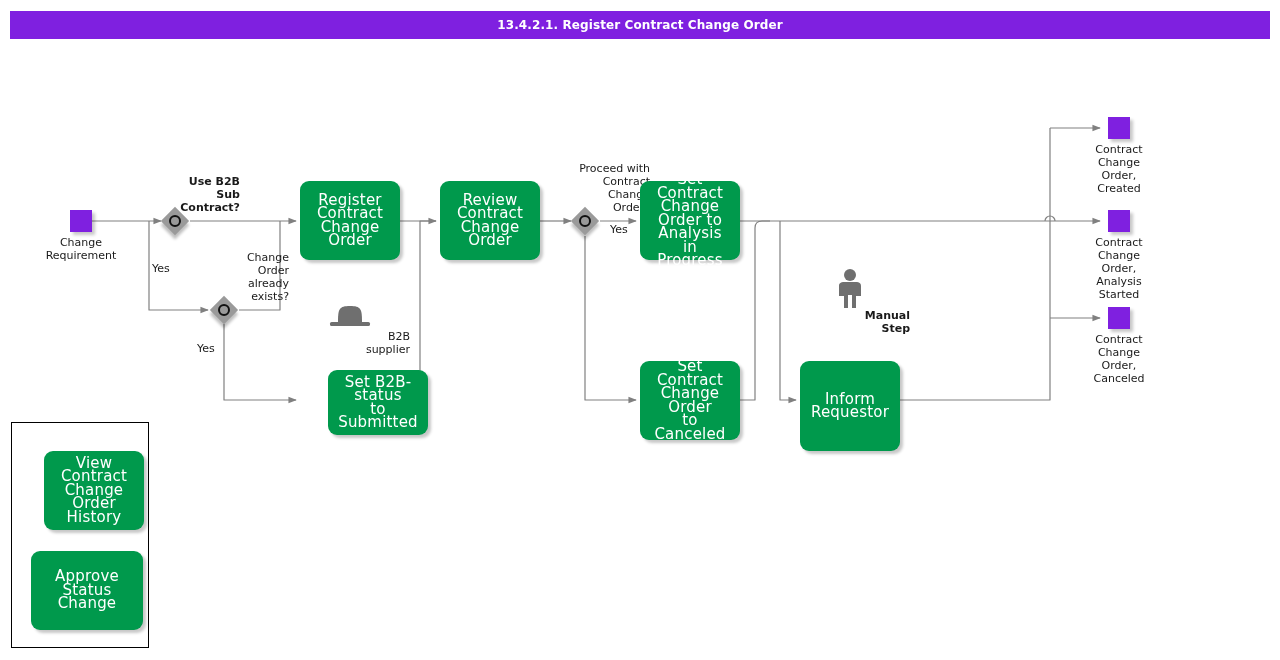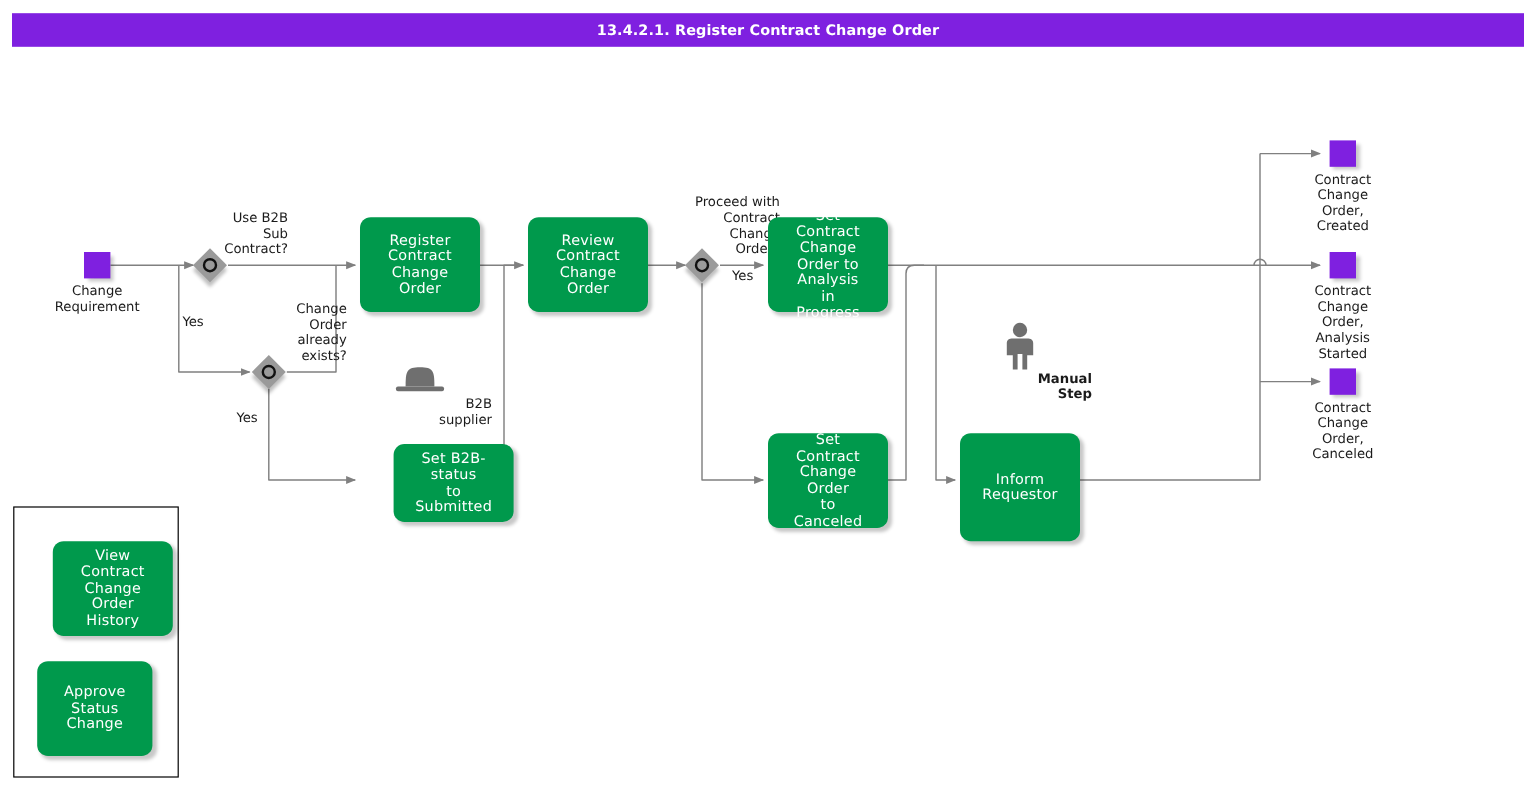--- a/index.html
+++ b/index.html
@@ -54,21 +54,21 @@
   
   .task {
     background: #00994C;
     border-radius: 9px;
     box-shadow: 3px 3px 3px rgba(0,0,0,0.22);
     color: #ffffff;
     display: flex;
     align-items: center;
     justify-content: center;
     text-align: center;
-    font-size: 12px;
+    font-size: 15px;
     line-height: 13.5px;
     padding: 2px 19px;
     box-sizing: border-box;
     letter-spacing: 0.2px;
   }
   .task-label { display: block; white-space: pre-line; }
 
   
   .event-square {
     width: 22px;
@@ -218,21 +218,21 @@
   <div class="event-square"></div>
   <div class="event-caption">Change
 Requirement</div>
 </div>
 
 <div class="node" style="left:161px; top:207px;">
   <div class="gateway">
     <div class="diamond"></div>
       <div class="ring"></div>
   </div>
-  <div class="gateway-caption" style="top:-49px;">Use B2B
+  <div class="gateway-caption" style="top:-49px;font-weight:bold;">Use B2B
 Sub
 Contract?</div>
 </div>
 
 <div class="node" style="left:210px; top:296px;">
   <div class="gateway">
     <div class="diamond"></div>
       <div class="ring"></div>
   </div>
   <div class="gateway-caption" style="top:-62px;">Change
@@ -335,17 +335,17 @@
 Order,
 Canceled</div>
 </div>
 
 <div id="legend-box">
   <div class="task" style="position:absolute; left:32px; top:28px; width:100px; height:79px;">
     <span class="task-label">View Contract
 Change Order
 History</span>
   </div>
-  <div class="task" style="position:absolute; left:19px; top:128px; width:96px; height:79px;">
+  <div class="task" style="position:absolute; left:19px; top:128px; width:112px; height:79px;">
     <span class="task-label">Approve Status
 Change</span>
   </div>
 </div>
 
 </body></html>

